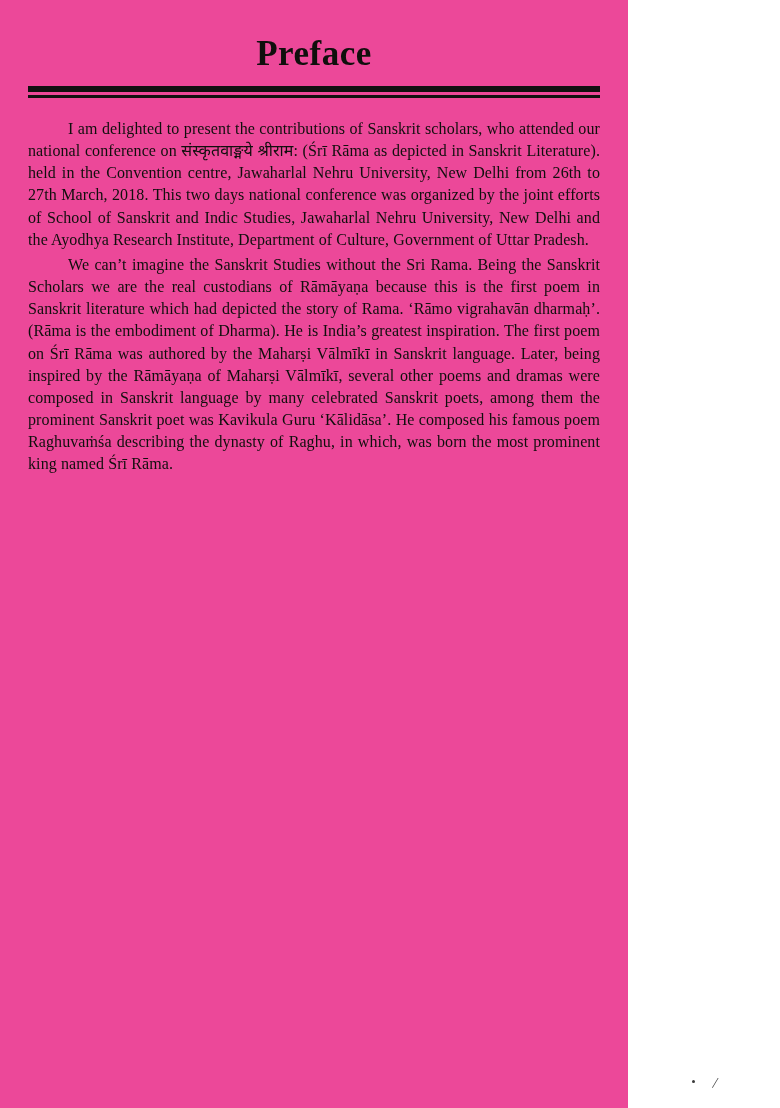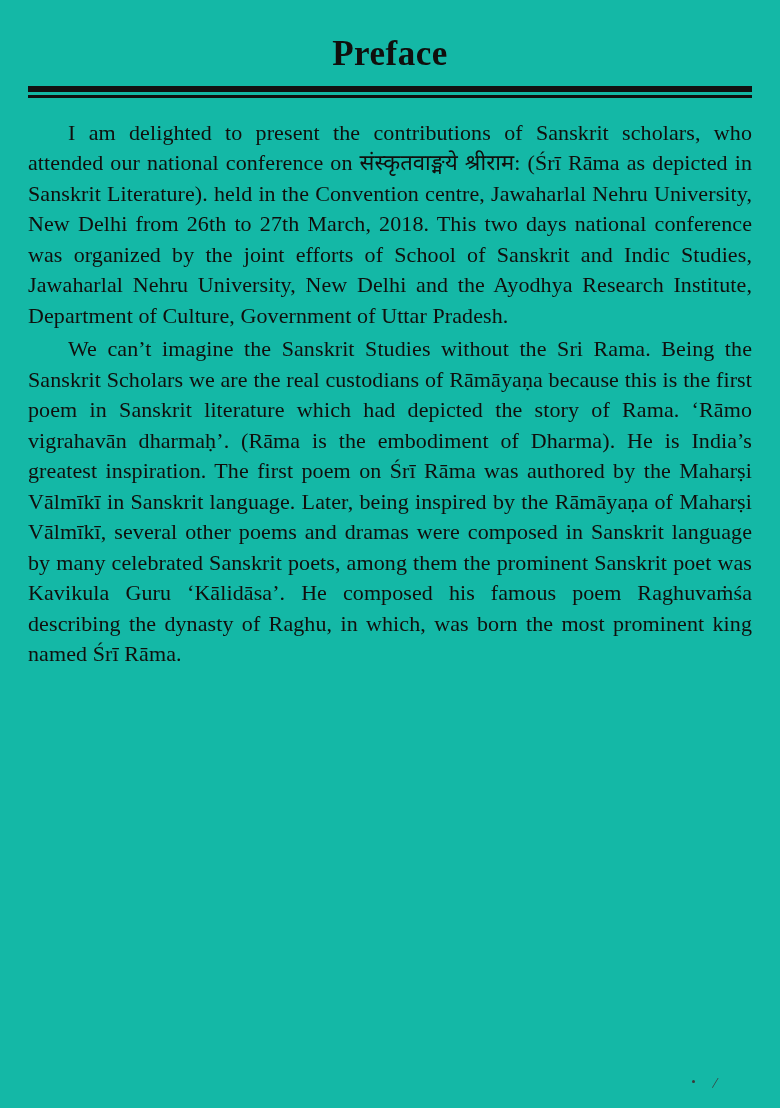--- a/index.html
+++ b/index.html
@@ -9,25 +9,25 @@
   }
   body {
     width: 780px;
     height: 1108px;
     overflow: hidden;
     font-family: "Liberation Serif", "DejaVu Serif", serif;
     color: #100f0d;
   }
   .page {
     position: relative;
-    width: 780px;
+    width: 628px;
     height: 1108px;
     box-sizing: border-box;
     padding: 26px 28px 0 28px;
-    background: #14b8a6;
+    background: #ec4899;
   }
   .page-title {
     text-align: center;
     font-size: 35px;
     font-weight: bold;
     letter-spacing: 0.5px;
     margin: 8px 0 12px 0;
     font-family: "Liberation Serif", "DejaVu Serif", serif;
   }
   .rule-group {
@@ -36,21 +36,21 @@
   .rule-thick {
     height: 6px;
     background: #111111;
     margin: 0 0 3px 0;
   }
   .rule-thin {
     height: 3px;
     background: #111111;
   }
   .body-text {
-    font-size: 22px;
+    font-size: 16px;
     line-height: 1.385;
     text-align: justify;
     text-justify: inter-word;
     letter-spacing: 0.1px;
   }
   .body-text p {
     margin: 0 0 3px 0;
     text-indent: 40px;
   }
   .footer-marks {

